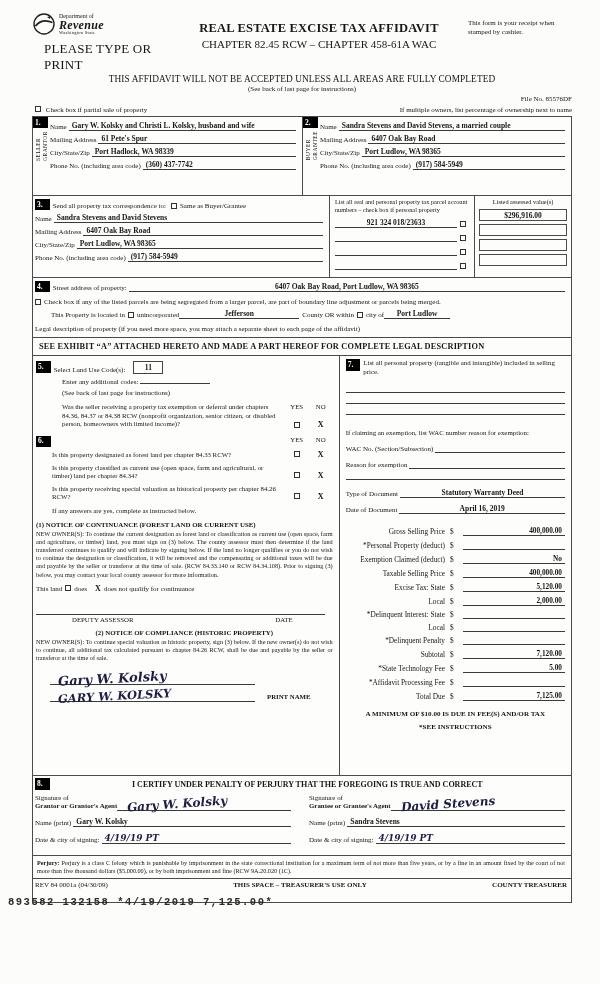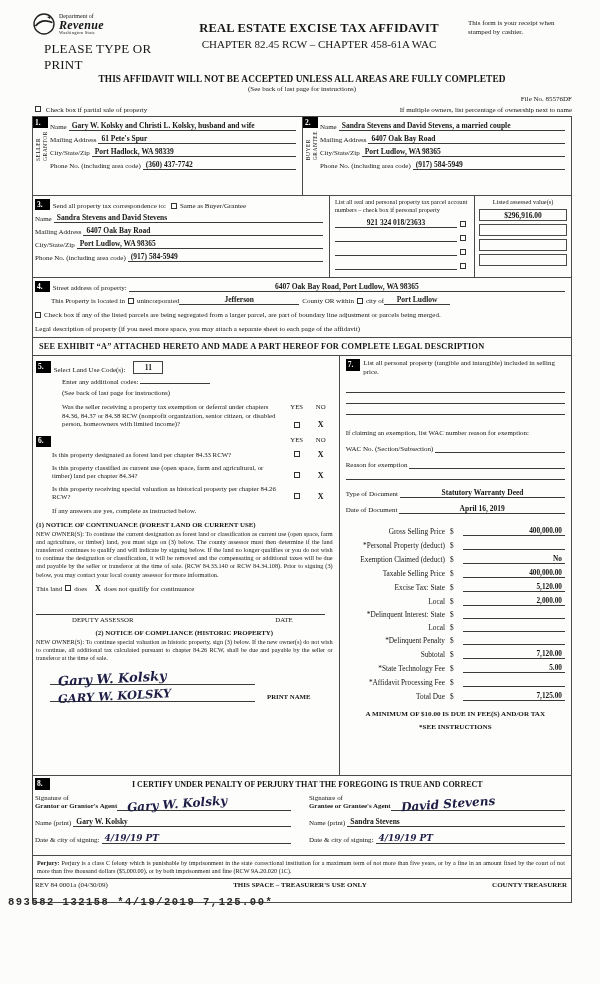--- a/index.html
+++ b/index.html
@@ -23,21 +23,21 @@
   .logo { display:flex; align-items:center; gap:3px; }
   .logo-txt { line-height:1; }
   .logo-dept { font-size:6px; }
   .logo-rev { font-size:12px; font-weight:bold; font-style:italic; letter-spacing:0.3px; }
   .logo-state { font-size:4.5px; letter-spacing:0.3px; }
   .please-type { font-size:13px; margin:5px 0 0 12px; letter-spacing:0.2px; }
   .hdr-center { flex:1; text-align:center; padding-top:9px; }
   .title { font-size:12.5px; font-weight:bold; letter-spacing:0.2px; }
   .chapter { font-size:11px; margin-top:2px;text-align:center; }
   .hdr-right { width:104px; flex:none; font-size:7px; line-height:1.3; padding-top:7px; }
-  .warning { text-align:center; font-weight:bold; font-size:9.3px; margin-top:1px; letter-spacing:0.1px; }
+  .warning { text-align:center; font-weight:normal; font-size:9.3px; margin-top:1px; letter-spacing:0.1px; }
   .seeback { text-align:center; font-size:7px; margin-top:1px; }
   .fileno { text-align:right; font-size:7px; margin-top:2px; }
   .toprow { display:flex; justify-content:space-between; align-items:center; margin-top:3px; font-size:7px; }
 
   
   .formbox { border:1px solid #4a4a4a; margin-top:2px; background:#fdfdfb; }
 
   
   .parties { display:flex; min-height:78px; }
   .party { width:50%; display:flex; }
@@ -274,33 +274,33 @@
         <div class="vcell"></div>
       </div>
     </div>
 
     <div class="sec4">
       <div class="frow" style="margin-top:1px">
         <span class="num">4.</span>
         <span class="lbl" style="padding-left:3px">Street address of property:</span>
         <span class="fill val ctr">6407 Oak Bay Road, Port Ludlow, WA  98365</span>
       </div>
+      <div class="frow" style="margin-top:6px">
+        <span class="chk" style="margin-left:0"></span>
+        <span>Check box if any of the listed parcels are being segregated from a larger parcel, are part of boundary line adjustment or parcels being merged.</span>
+      </div>
       <div class="frow" style="margin-left:16px">
         <span>This Property is located in</span>
         <span class="chk"></span>
         <span>unincorporated</span>
         <span class="inline-fill val" style="min-width:120px">Jefferson</span>
         <span style="padding-left:3px">County OR within</span>
         <span class="chk"></span>
         <span>city of</span>
         <span class="inline-fill val" style="min-width:66px">Port Ludlow</span>
-      </div>
-      <div class="frow" style="margin-top:6px">
-        <span class="chk" style="margin-left:0"></span>
-        <span>Check box if any of the listed parcels are being segregated from a larger parcel, are part of boundary line adjustment or parcels being merged.</span>
       </div>
       <div class="frow" style="margin-top:6px">
         <span>Legal description of property (if you need more space, you may attach a separate sheet to each page of the affidavit)</span>
       </div>
     </div>
 
     <div class="exhibit">SEE EXHIBIT “A” ATTACHED HERETO AND MADE A PART HEREOF FOR COMPLETE LEGAL DESCRIPTION</div>
 
     <div class="main">
       <div class="mcol-left">

